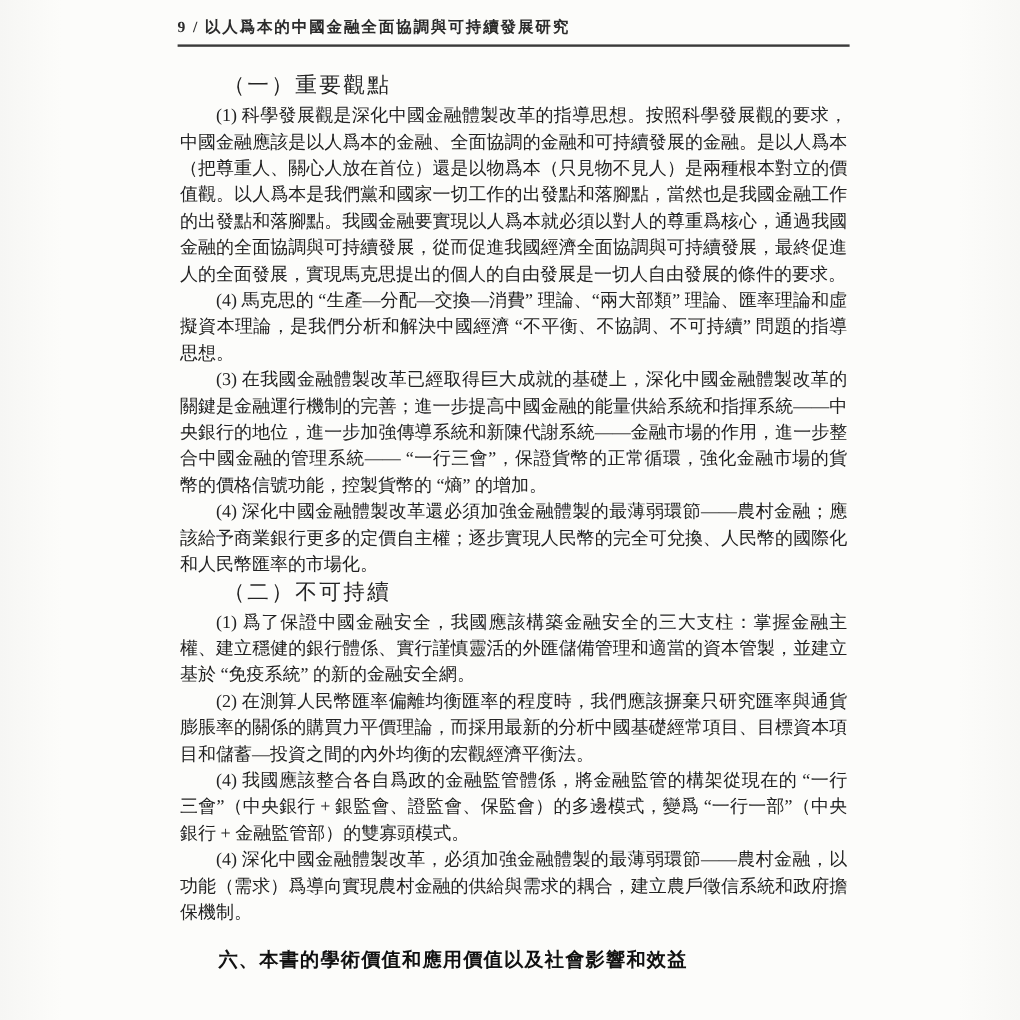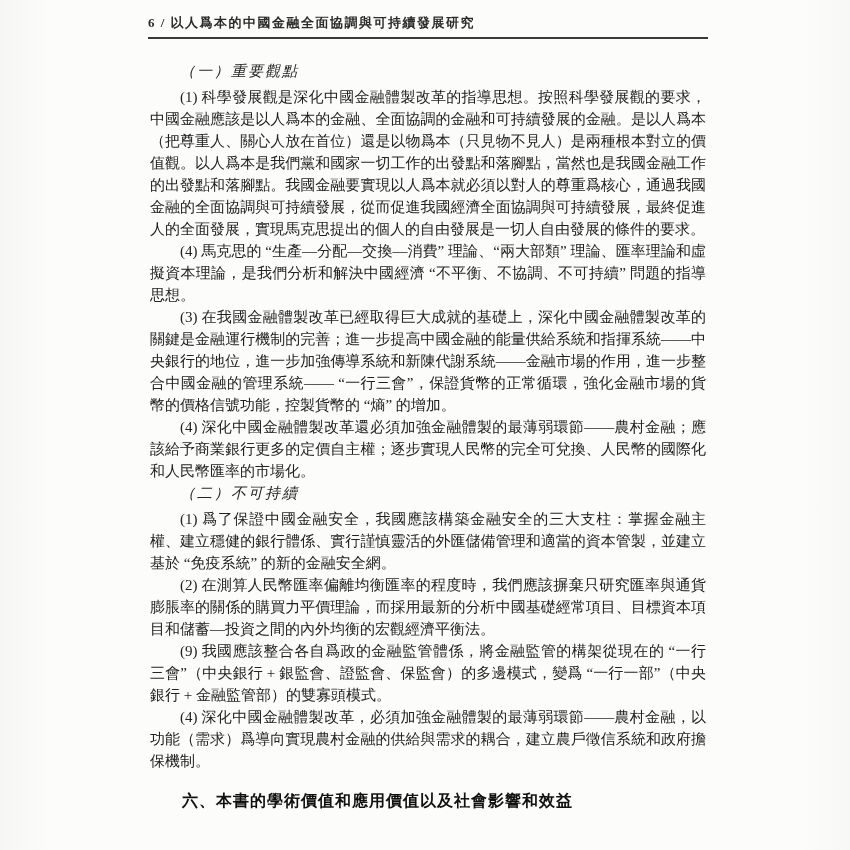--- a/index.html
+++ b/index.html
@@ -45,52 +45,51 @@
     letter-spacing: 1px;
     margin: 10px 0 14px 0;
     text-indent: 2em;
     color: #111;
   }
   .sec-heading.second {
     margin-top: 18px;
     margin-bottom: 12px;
   }
   .sub-heading {
-    font-style: italic;
-    font-size: 15px;
+    font-size: 18px;
     letter-spacing: 2px;
     margin: 0 0 4px 0;
     text-indent: 2em;
     color: #242424;
   }
   .para {
     margin: 0;
     text-indent: 2em;
   }
 </style>
 </head>
 <body>
 
 <div class="page">
 
-  <div class="running-head">6 / 以人爲本的中國金融全面協調與可持續發展研究</div>
+  <div class="running-head">9 / 以人爲本的中國金融全面協調與可持續發展研究</div>
 
   <div class="content">
 
 
     <div class="sub-heading">（一）重要觀點</div>
 
     <p class="para">(1) 科學發展觀是深化中國金融體製改革的指導思想。按照科學發展觀的要求，中國金融應該是以人爲本的金融、全面協調的金融和可持續發展的金融。是以人爲本（把尊重人、關心人放在首位）還是以物爲本（只見物不見人）是兩種根本對立的價值觀。以人爲本是我們黨和國家一切工作的出發點和落腳點，當然也是我國金融工作的出發點和落腳點。我國金融要實現以人爲本就必須以對人的尊重爲核心，通過我國金融的全面協調與可持續發展，從而促進我國經濟全面協調與可持續發展，最終促進人的全面發展，實現馬克思提出的個人的自由發展是一切人自由發展的條件的要求。</p>
     <p class="para">(4) 馬克思的 “生產—分配—交換—消費” 理論、“兩大部類” 理論、匯率理論和虛擬資本理論，是我們分析和解決中國經濟 “不平衡、不協調、不可持續” 問題的指導思想。</p>
     <p class="para">(3) 在我國金融體製改革已經取得巨大成就的基礎上，深化中國金融體製改革的關鍵是金融運行機制的完善；進一步提高中國金融的能量供給系統和指揮系統——中央銀行的地位，進一步加強傳導系統和新陳代謝系統——金融市場的作用，進一步整合中國金融的管理系統—— “一行三會”，保證貨幣的正常循環，強化金融市場的貨幣的價格信號功能，控製貨幣的 “熵” 的增加。</p>
     <p class="para">(4) 深化中國金融體製改革還必須加強金融體製的最薄弱環節——農村金融；應該給予商業銀行更多的定價自主權；逐步實現人民幣的完全可兌換、人民幣的國際化和人民幣匯率的市場化。</p>
 
     <div class="sub-heading">（二）不可持續</div>
 
     <p class="para">(1) 爲了保證中國金融安全，我國應該構築金融安全的三大支柱：掌握金融主權、建立穩健的銀行體係、實行謹慎靈活的外匯儲備管理和適當的資本管製，並建立基於 “免疫系統” 的新的金融安全網。</p>
     <p class="para">(2) 在測算人民幣匯率偏離均衡匯率的程度時，我們應該摒棄只研究匯率與通貨膨脹率的關係的購買力平價理論，而採用最新的分析中國基礎經常項目、目標資本項目和儲蓄—投資之間的內外均衡的宏觀經濟平衡法。</p>
-    <p class="para">(9) 我國應該整合各自爲政的金融監管體係，將金融監管的構架從現在的 “一行三會”（中央銀行 + 銀監會、證監會、保監會）的多邊模式，變爲 “一行一部”（中央銀行 + 金融監管部）的雙寡頭模式。</p>
+    <p class="para">(4) 我國應該整合各自爲政的金融監管體係，將金融監管的構架從現在的 “一行三會”（中央銀行 + 銀監會、證監會、保監會）的多邊模式，變爲 “一行一部”（中央銀行 + 金融監管部）的雙寡頭模式。</p>
     <p class="para">(4) 深化中國金融體製改革，必須加強金融體製的最薄弱環節——農村金融，以功能（需求）爲導向實現農村金融的供給與需求的耦合，建立農戶徵信系統和政府擔保機制。</p>
 
     <div class="sec-heading second">六、本書的學術價值和應用價值以及社會影響和效益</div>
 
   </div>
 </div>
 
 </body></html>

